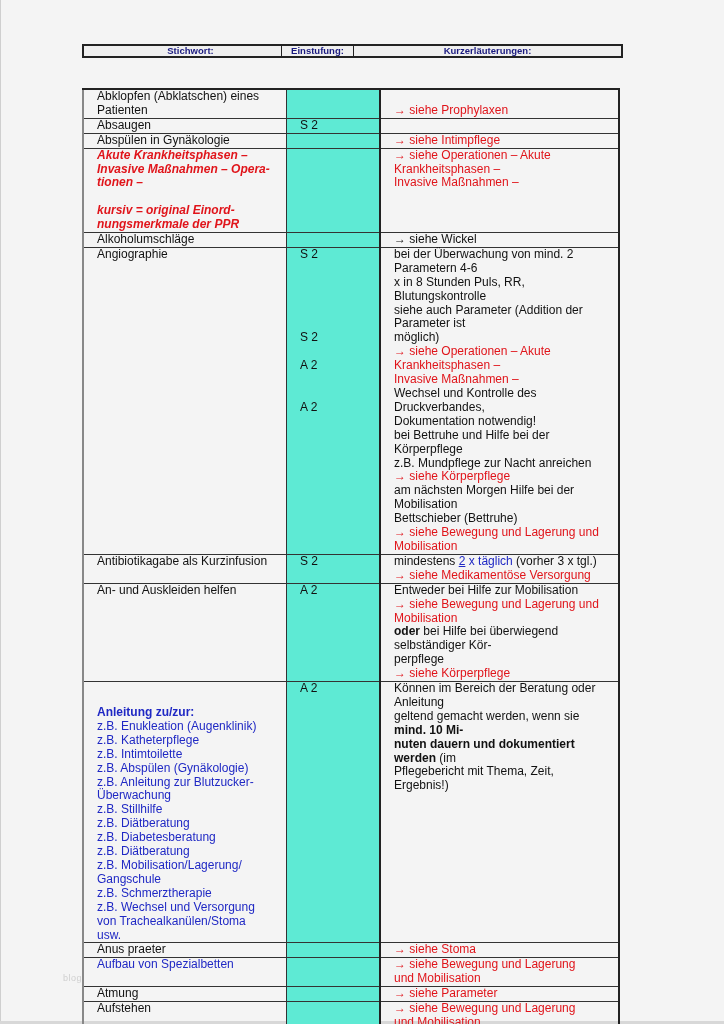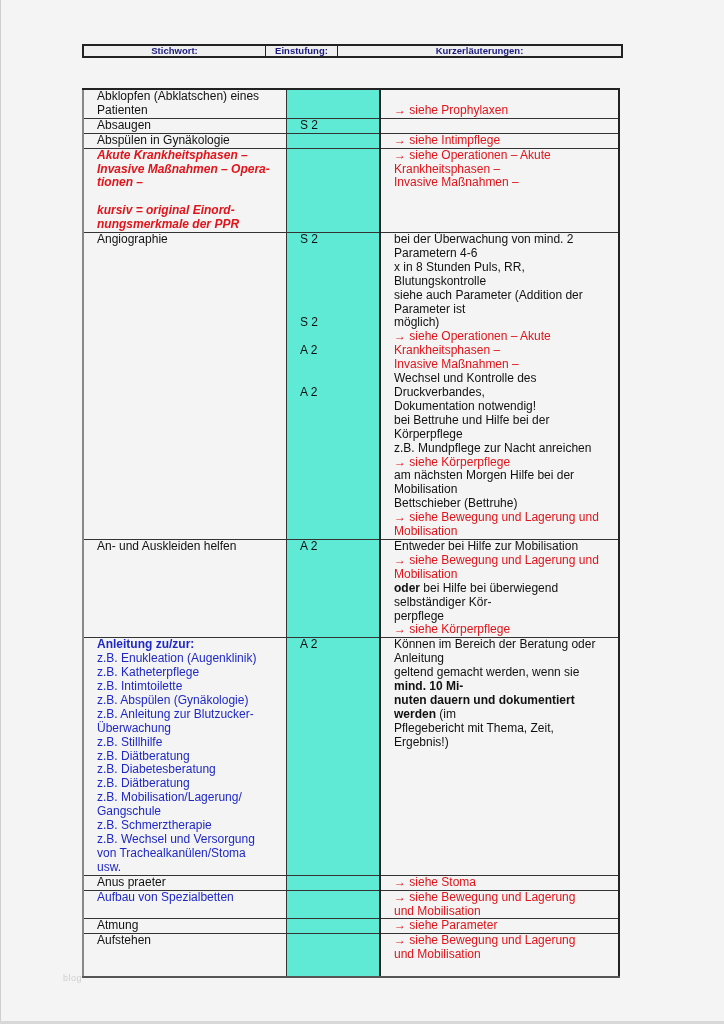--- a/index.html
+++ b/index.html
@@ -12,40 +12,40 @@
 
   .header-table {
     position:absolute; left:82px; top:44px; width:541px; height:14px;
     border:2px solid #222; box-sizing:border-box; background:#efefef;
     display:flex;
   }
   .header-table .hcell {
     font-size:9.5px; font-weight:bold; color:#1a1a80; text-align:center; line-height:10px;
     box-sizing:border-box;
   }
-  .h1 { width:182px; border-right:1px solid #222; }
+  .h1 { width:182px; border-right:1px solid #222;margin-left:16px; }
   .h2 { width:72px; border-right:1px solid #222; }
   .h3 { flex:1; }
 
   table.main {
     position:absolute; left:82px; top:88px; width:538px;
     border-collapse:collapse; font-size:12px; line-height:13.9px;
   }
   table.main td {
     vertical-align:top; padding:0 13px; border:1px solid #333;
   }
   table.main tr:first-child td { border-top:2px solid #222; }
   table.main tr:last-child td { border-bottom:2px solid #555; }
   td.c1 { width:176px; border-left:2px solid #888 !important; }
   td.c2 { width:66px; background:#5eead4; }
   td.c3 { border-left:2px solid #222 !important; border-right:2px solid #222 !important; }
   .red { color:#e0141a; }
   .blue { color:#1f28c4; }
   .redbi { color:#e0141a; font-weight:bold; font-style:italic; }
-  .bluebold { color:#1f28c4; font-weight:bold; }
+  .bluebold { color:#1f28c4; font-weight:bold;margin-top:24px; }
   .b { font-weight:bold; }
   .u { text-decoration:underline; }
   .line { display:block; min-height:13.9px; }
   .watermark {
     position:absolute; left:40px; top:973px; font-size:9px; color:#cfcfcf; letter-spacing:0.5px;margin-left:23px;
   }
 </style>
 </head>
 <body>
 
@@ -104,20 +104,29 @@
       <span class="line">kursiv = original Einord-</span>
       <span class="line">nungsmerkmale der PPR</span>
     </td>
     <td class="c2"></td>
     <td class="c3 red">
       <span class="line">→ siehe Operationen – Akute Krankheitsphasen –</span>
       <span class="line">Invasive Maßnahmen –</span>
     </td>
   </tr>
 
+  <tr>
+    <td class="c1">
+          <span class="line">Alkoholumschläge</span>
+        </td>
+    <td class="c2"></td>
+    <td class="c3">
+          <span class="line">→ siehe Wickel</span>
+        </td>
+  </tr>
 
   <tr>
     <td class="c1">
           <span class="line">Angiographie</span>
         </td>
     <td class="c2">
       <span class="line">S 2</span>
       <span class="line"></span>
       <span class="line"></span>
       <span class="line"></span>
@@ -142,20 +151,32 @@
       <span class="line">bei Bettruhe und Hilfe bei der Körperpflege</span>
       <span class="line">z.B. Mundpflege zur Nacht anreichen</span>
       <span class="line red">→ siehe Körperpflege</span>
       <span class="line">am nächsten Morgen Hilfe bei der Mobilisation</span>
       <span class="line">Bettschieber (Bettruhe)</span>
       <span class="line red">→ siehe Bewegung und Lagerung und</span>
       <span class="line red">Mobilisation</span>
     </td>
   </tr>
 
+  <tr>
+    <td class="c1">
+          <span class="line">Antibiotikagabe als Kurzinfusion</span>
+        </td>
+    <td class="c2">
+          <span class="line">S 2</span>
+        </td>
+    <td class="c3">
+      <span class="line"><span>mindestens </span><span class="blue u">2</span><span class="blue"> x täglich</span><span> (vorher 3 x tgl.)</span></span>
+      <span class="line red">→ siehe Medikamentöse Versorgung</span>
+    </td>
+  </tr>
 
   <tr>
     <td class="c1">
           <span class="line">An- und Auskleiden helfen</span>
         </td>
     <td class="c2">
           <span class="line">A 2</span>
         </td>
     <td class="c3">
       <span class="line">Entweder bei Hilfe zur Mobilisation</span>

